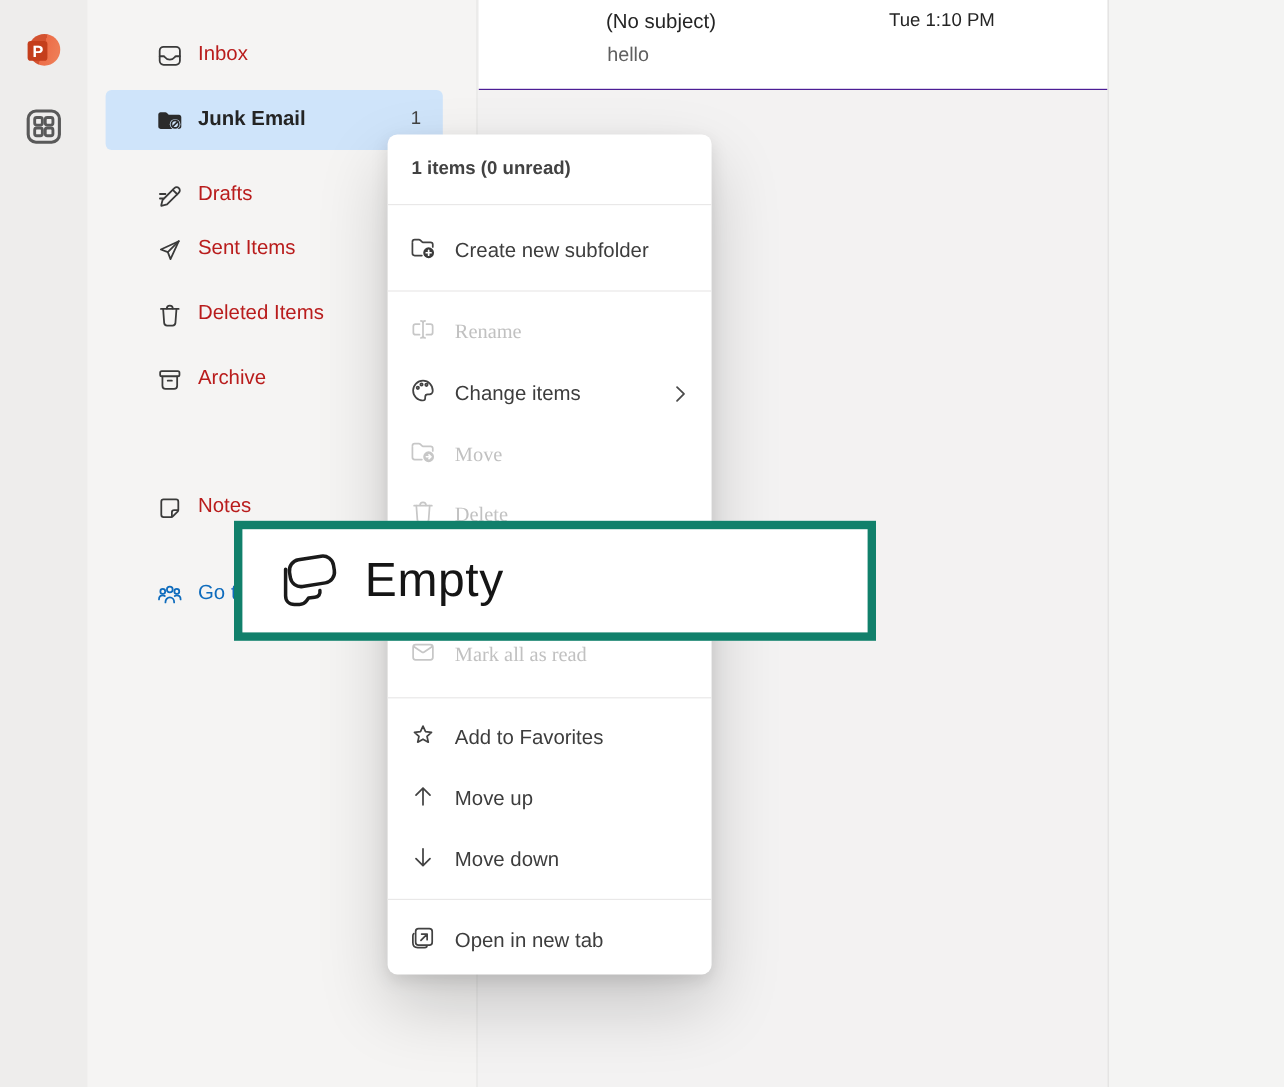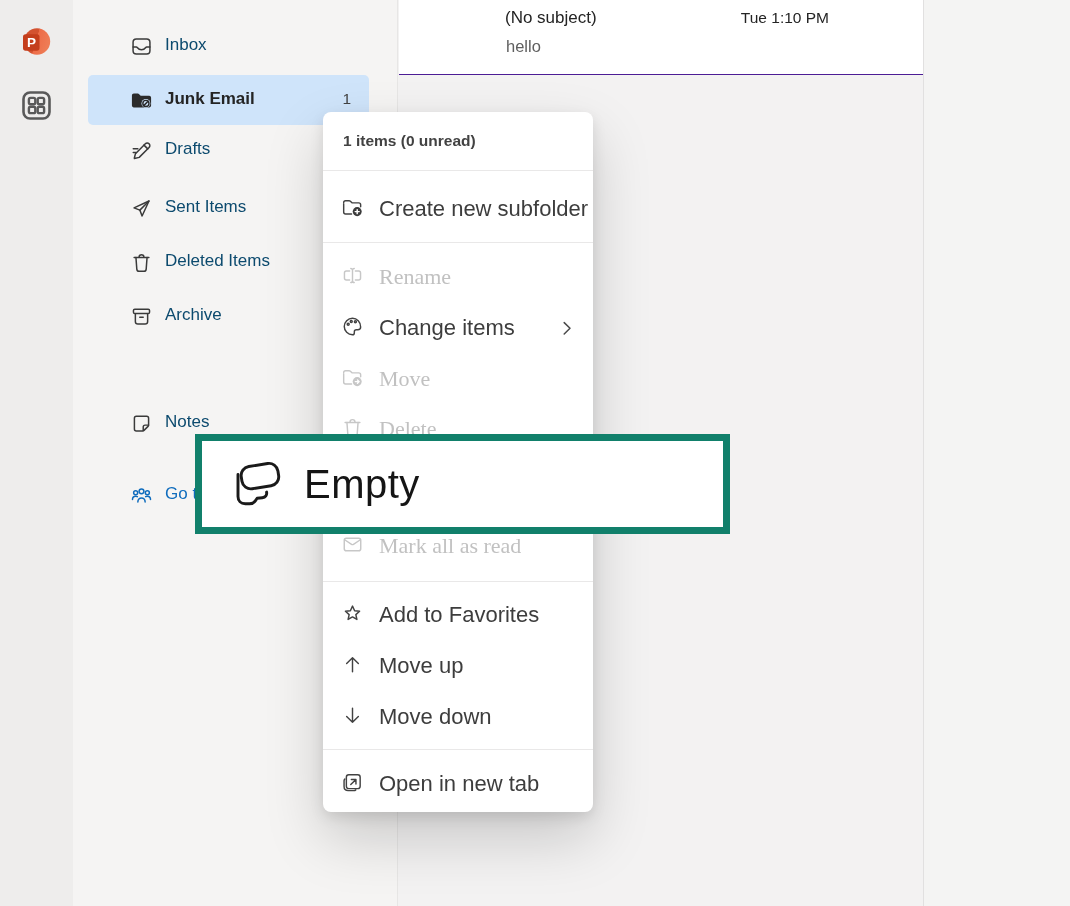--- a/index.html
+++ b/index.html
@@ -11,42 +11,42 @@
   .app-rail { position:absolute; left:0; top:0; width:73px; height:906px; background:#eeedec; z-index:1; }
   .rail-icon { position:absolute; left:20px; width:33px; height:33px; cursor:pointer; }
 
   
   .folder-pane { position:absolute; left:73px; top:0; width:324px; height:906px; background:#f5f4f3; z-index:1; }
   .pane-divider { position:absolute; left:397px; top:0; width:1px; height:906px; background:#e7e6e5; z-index:1; }
   .f-row { position:absolute; left:0; width:324px; height:54px; }
   .f-pill { position:absolute; left:15px; right:28px; top:2px; bottom:2px; border-radius:5px; }
   .f-row.selected .f-pill { background:#cfe4fa; }
   .f-icon { position:absolute; left:57px; top:16px; width:23px; height:23px; }
-  .f-label { position:absolute; left:92px; top:16px; font-size:17px; color:#0c4a6e; white-space:nowrap; }
+  .f-label { position:absolute; left:92px; top:16px; font-size:17px; color:#b91c1c; white-space:nowrap; }
   .f-row.selected .f-label { font-weight:700; color:#242424; }
   .f-count { position:absolute; right:46px; top:17px; font-size:15.5px; color:#424242; }
   .f-row.link .f-label { color:#0f6cbd; }
   .sb-ic { stroke:#3a3a3a; stroke-width:1.55; fill:none; stroke-linecap:round; stroke-linejoin:round; }
   .sb-ic-blue { stroke:#0f6cbd; stroke-width:1.55; fill:none; stroke-linecap:round; stroke-linejoin:round; }
 
   
   .list-pane { position:absolute; left:398px; top:0; width:525px; height:906px; background:#f3f2f2; z-index:0; }
   .msg-card { position:absolute; left:1px; top:0; width:524px; height:75px; background:#ffffff; border-bottom:1px solid #4c1d95; cursor:pointer; }
   .msg-subject { position:absolute; left:106px; top:8px; font-size:17px; color:#242424; }
   .msg-time { position:absolute; right:94px; top:9px; font-size:15.5px; color:#242424; }
   .msg-preview { position:absolute; left:107px; top:37px; font-size:16.5px; color:#5f5f5f; }
   .right-pane { position:absolute; left:923px; top:0; width:147px; height:906px; background:#f4f4f3; border-left:1px solid #e1e0e0; z-index:0; }
 
   
   .menu { position:absolute; left:323px; top:112px; width:270px; height:700px; background:#ffffff; border-radius:8px;
           box-shadow:0 26px 58px rgba(0,0,0,.18), 0 5px 14px rgba(0,0,0,.10); z-index:5; }
   .menu-header { position:absolute; left:20px; top:20px; font-size:15.5px; font-weight:700; color:#424242; }
   .menu-divider { position:absolute; left:0; right:0; height:1px; background:#e9e8e8; }
   .mi { position:absolute; left:0; right:0; height:50px; display:flex; align-items:center; padding-left:18px; gap:15px; cursor:pointer; }
-  .mi .lbl { font-size:22px; color:#3d3d3d; white-space:nowrap; }
+  .mi .lbl { font-size:17px; color:#3d3d3d; white-space:nowrap; }
   .mi.disabled { cursor:default; }
   .mi.disabled .lbl { color:#c1c1c1;font-family:Liberation Serif, serif; }
   .mn-ic { stroke:#424242; stroke-width:1.5; fill:none; stroke-linecap:round; stroke-linejoin:round; }
   .mi.disabled .mn-ic { stroke:#c7c7c7; }
   .mi .chev { position:absolute; right:16px; top:15px; }
 
   
   .annotation { position:absolute; left:195px; top:434px; width:535px; height:100px; background:#ffffff;
                 border:7px solid #11806b; z-index:9; display:flex; align-items:center; cursor:pointer; }
   .annotation .big-label { font-size:40px; color:#151515; margin-left:20px; letter-spacing:.5px; }
@@ -105,21 +105,21 @@
           <path fill="#2b2b2b" d="M2 6.8 C2 5.7 2.9 4.8 4 4.8 h4.1 c.55 0 1.07.22 1.45.6 l1.3 1.3 c.2.2.45.3.7.3 H20 c1.1 0 2 .9 2 2 v8.2 c0 1.1-.9 2-2 2 H4 c-1.1 0-2-.9-2-2 Z"></path>
           <circle cx="16.6" cy="15.1" r="4.6" fill="#cfe4fa"></circle>
           <circle cx="16.6" cy="15.1" r="3.2" fill="none" stroke="#2b2b2b" stroke-width="1.5"></circle>
           <path d="M14.35 17.35 L18.85 12.85" stroke="#2b2b2b" stroke-width="1.5" stroke-linecap="round"></path>
         </svg>
       </span>
       <span class="f-label">Junk Email</span>
       <span class="f-count">1</span>
     </div>
 
-    <div class="f-row" style="top:123px;">
+    <div class="f-row" style="top:136px;">
       <span class="f-icon">
         <svg width="23" height="23" viewBox="0 0 24 24">
             <g class="sb-ic">
           <path d="M3.4 10.1 h4.8 M3.4 14 h3"></path>
           <path d="M4.6 19.6 l1.1-4.3 L16 5 a2.75 2.75 0 0 1 3.9 3.9 L9.6 19.2 l-5 1.2 Z"></path>
           <path d="M14.6 6.4 l3.9 3.9"></path>
         </g>
           </svg>
       </span>
       <span class="f-label">Drafts</span>

